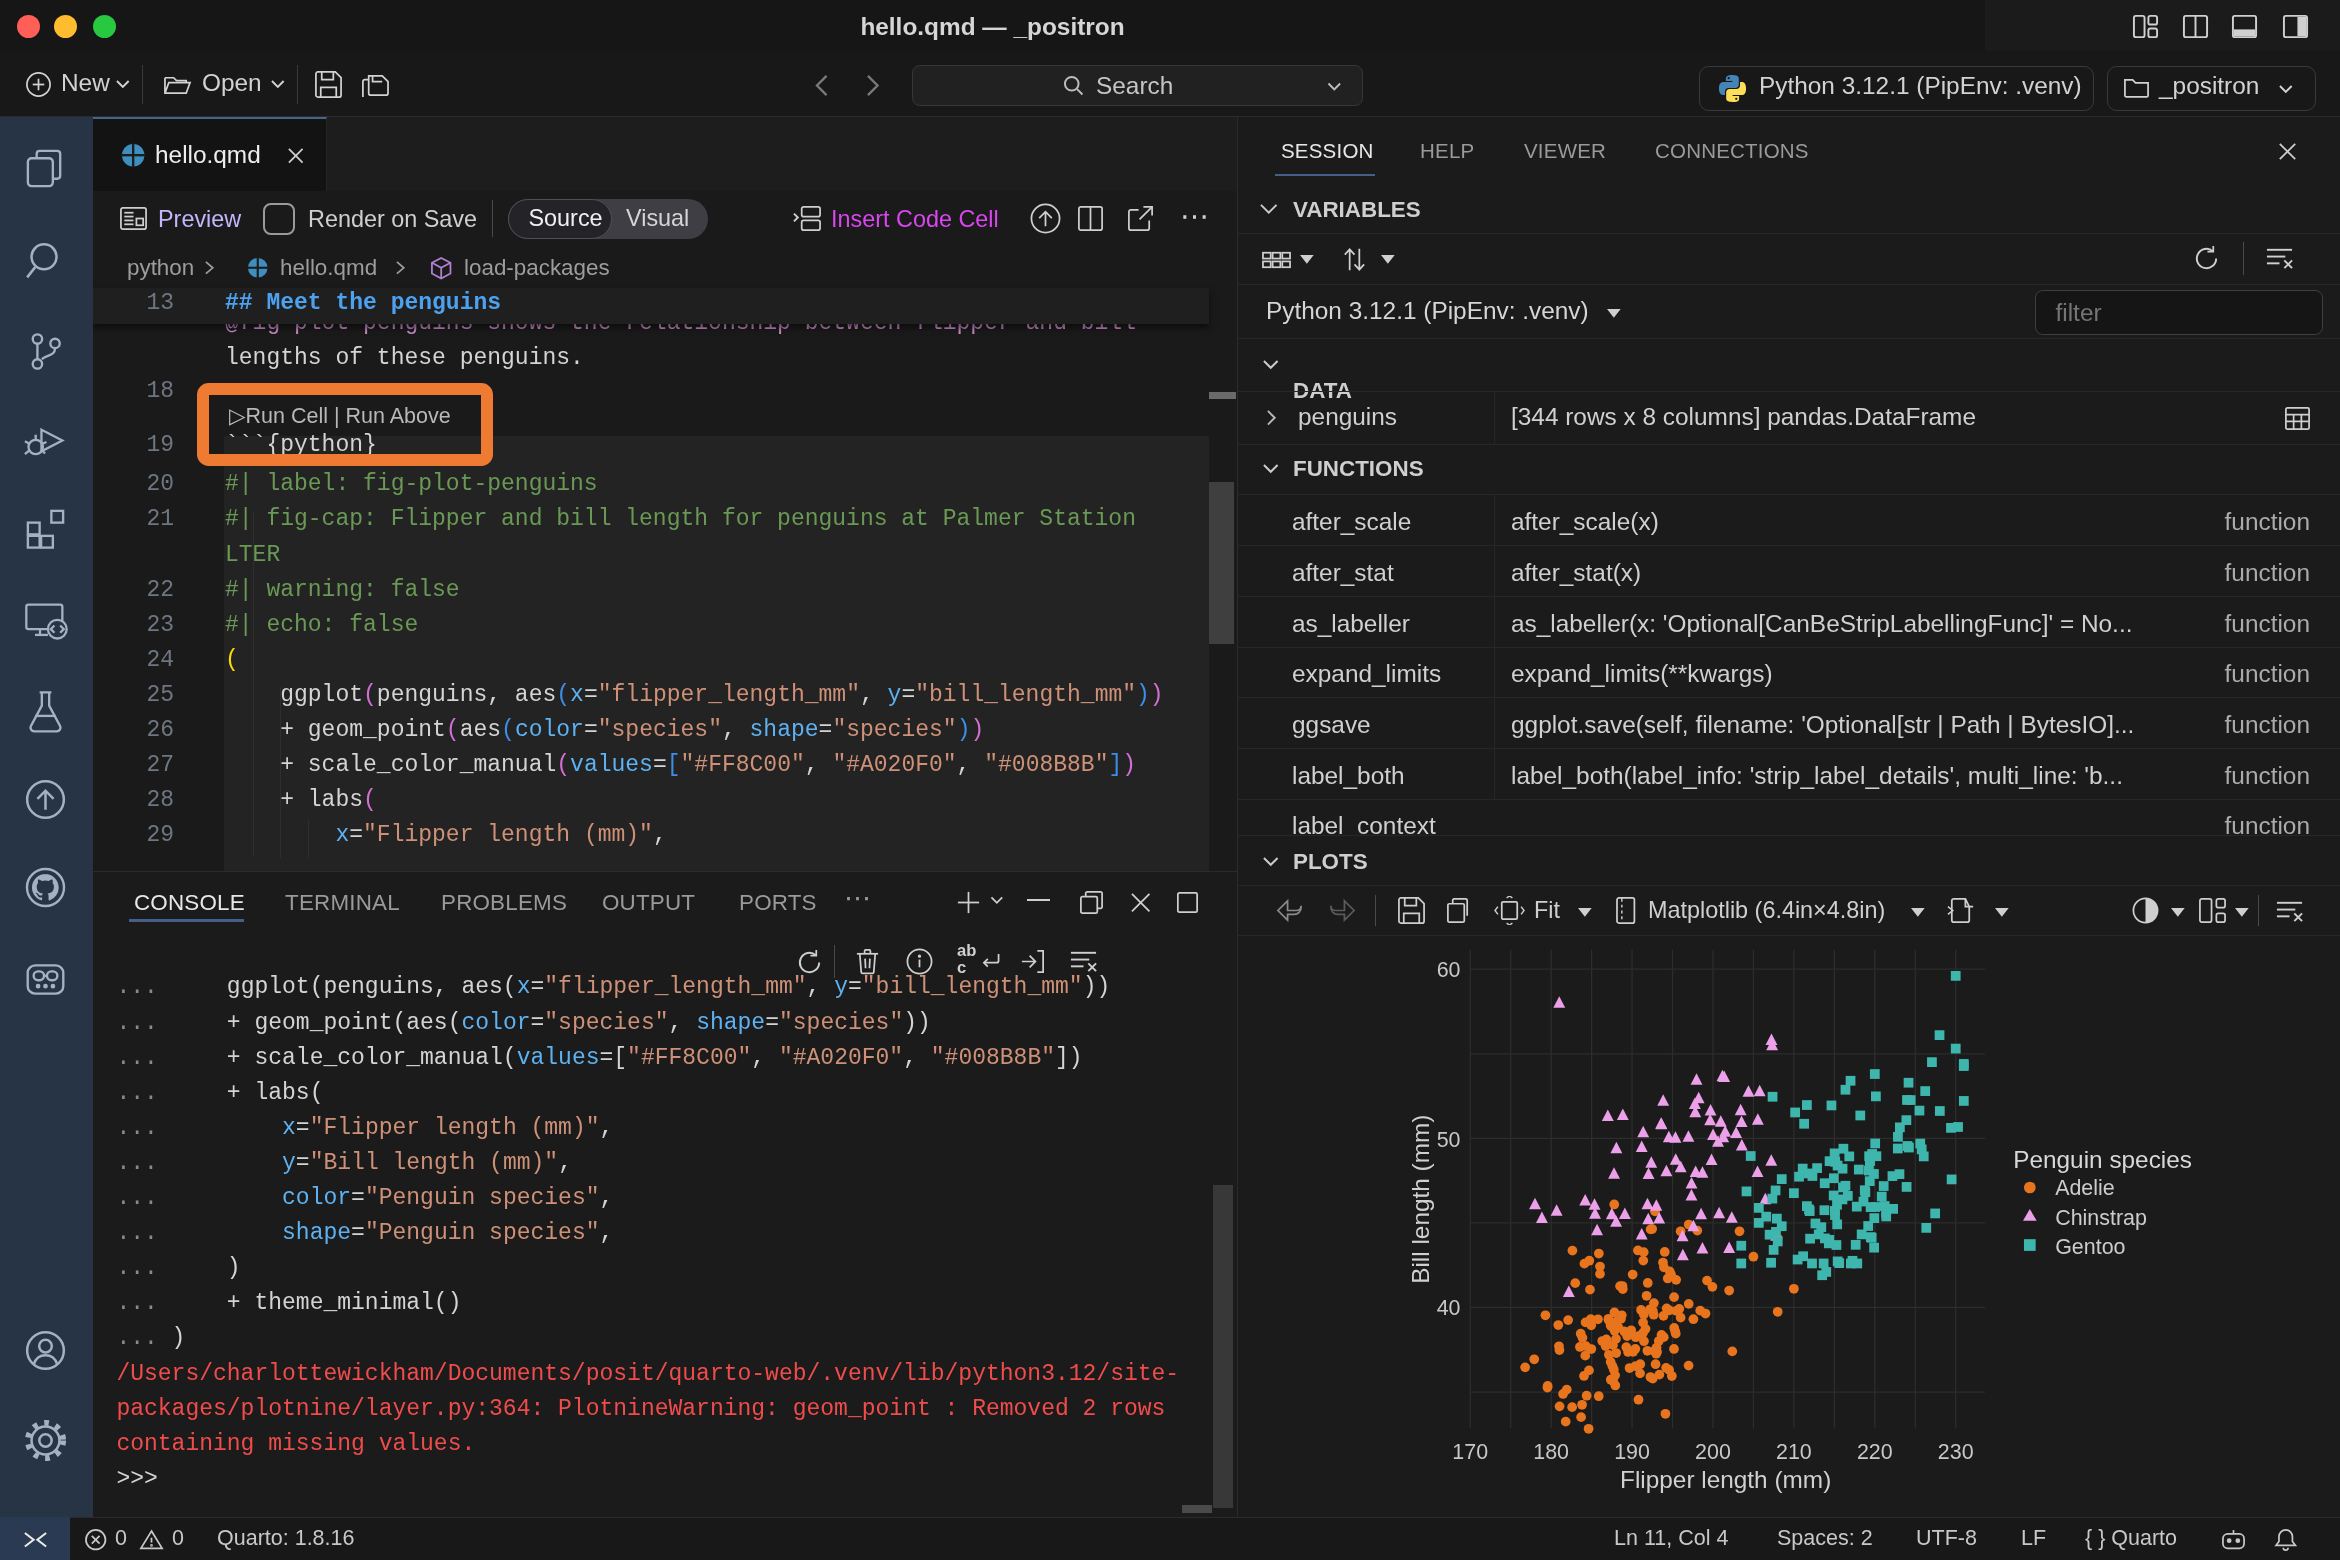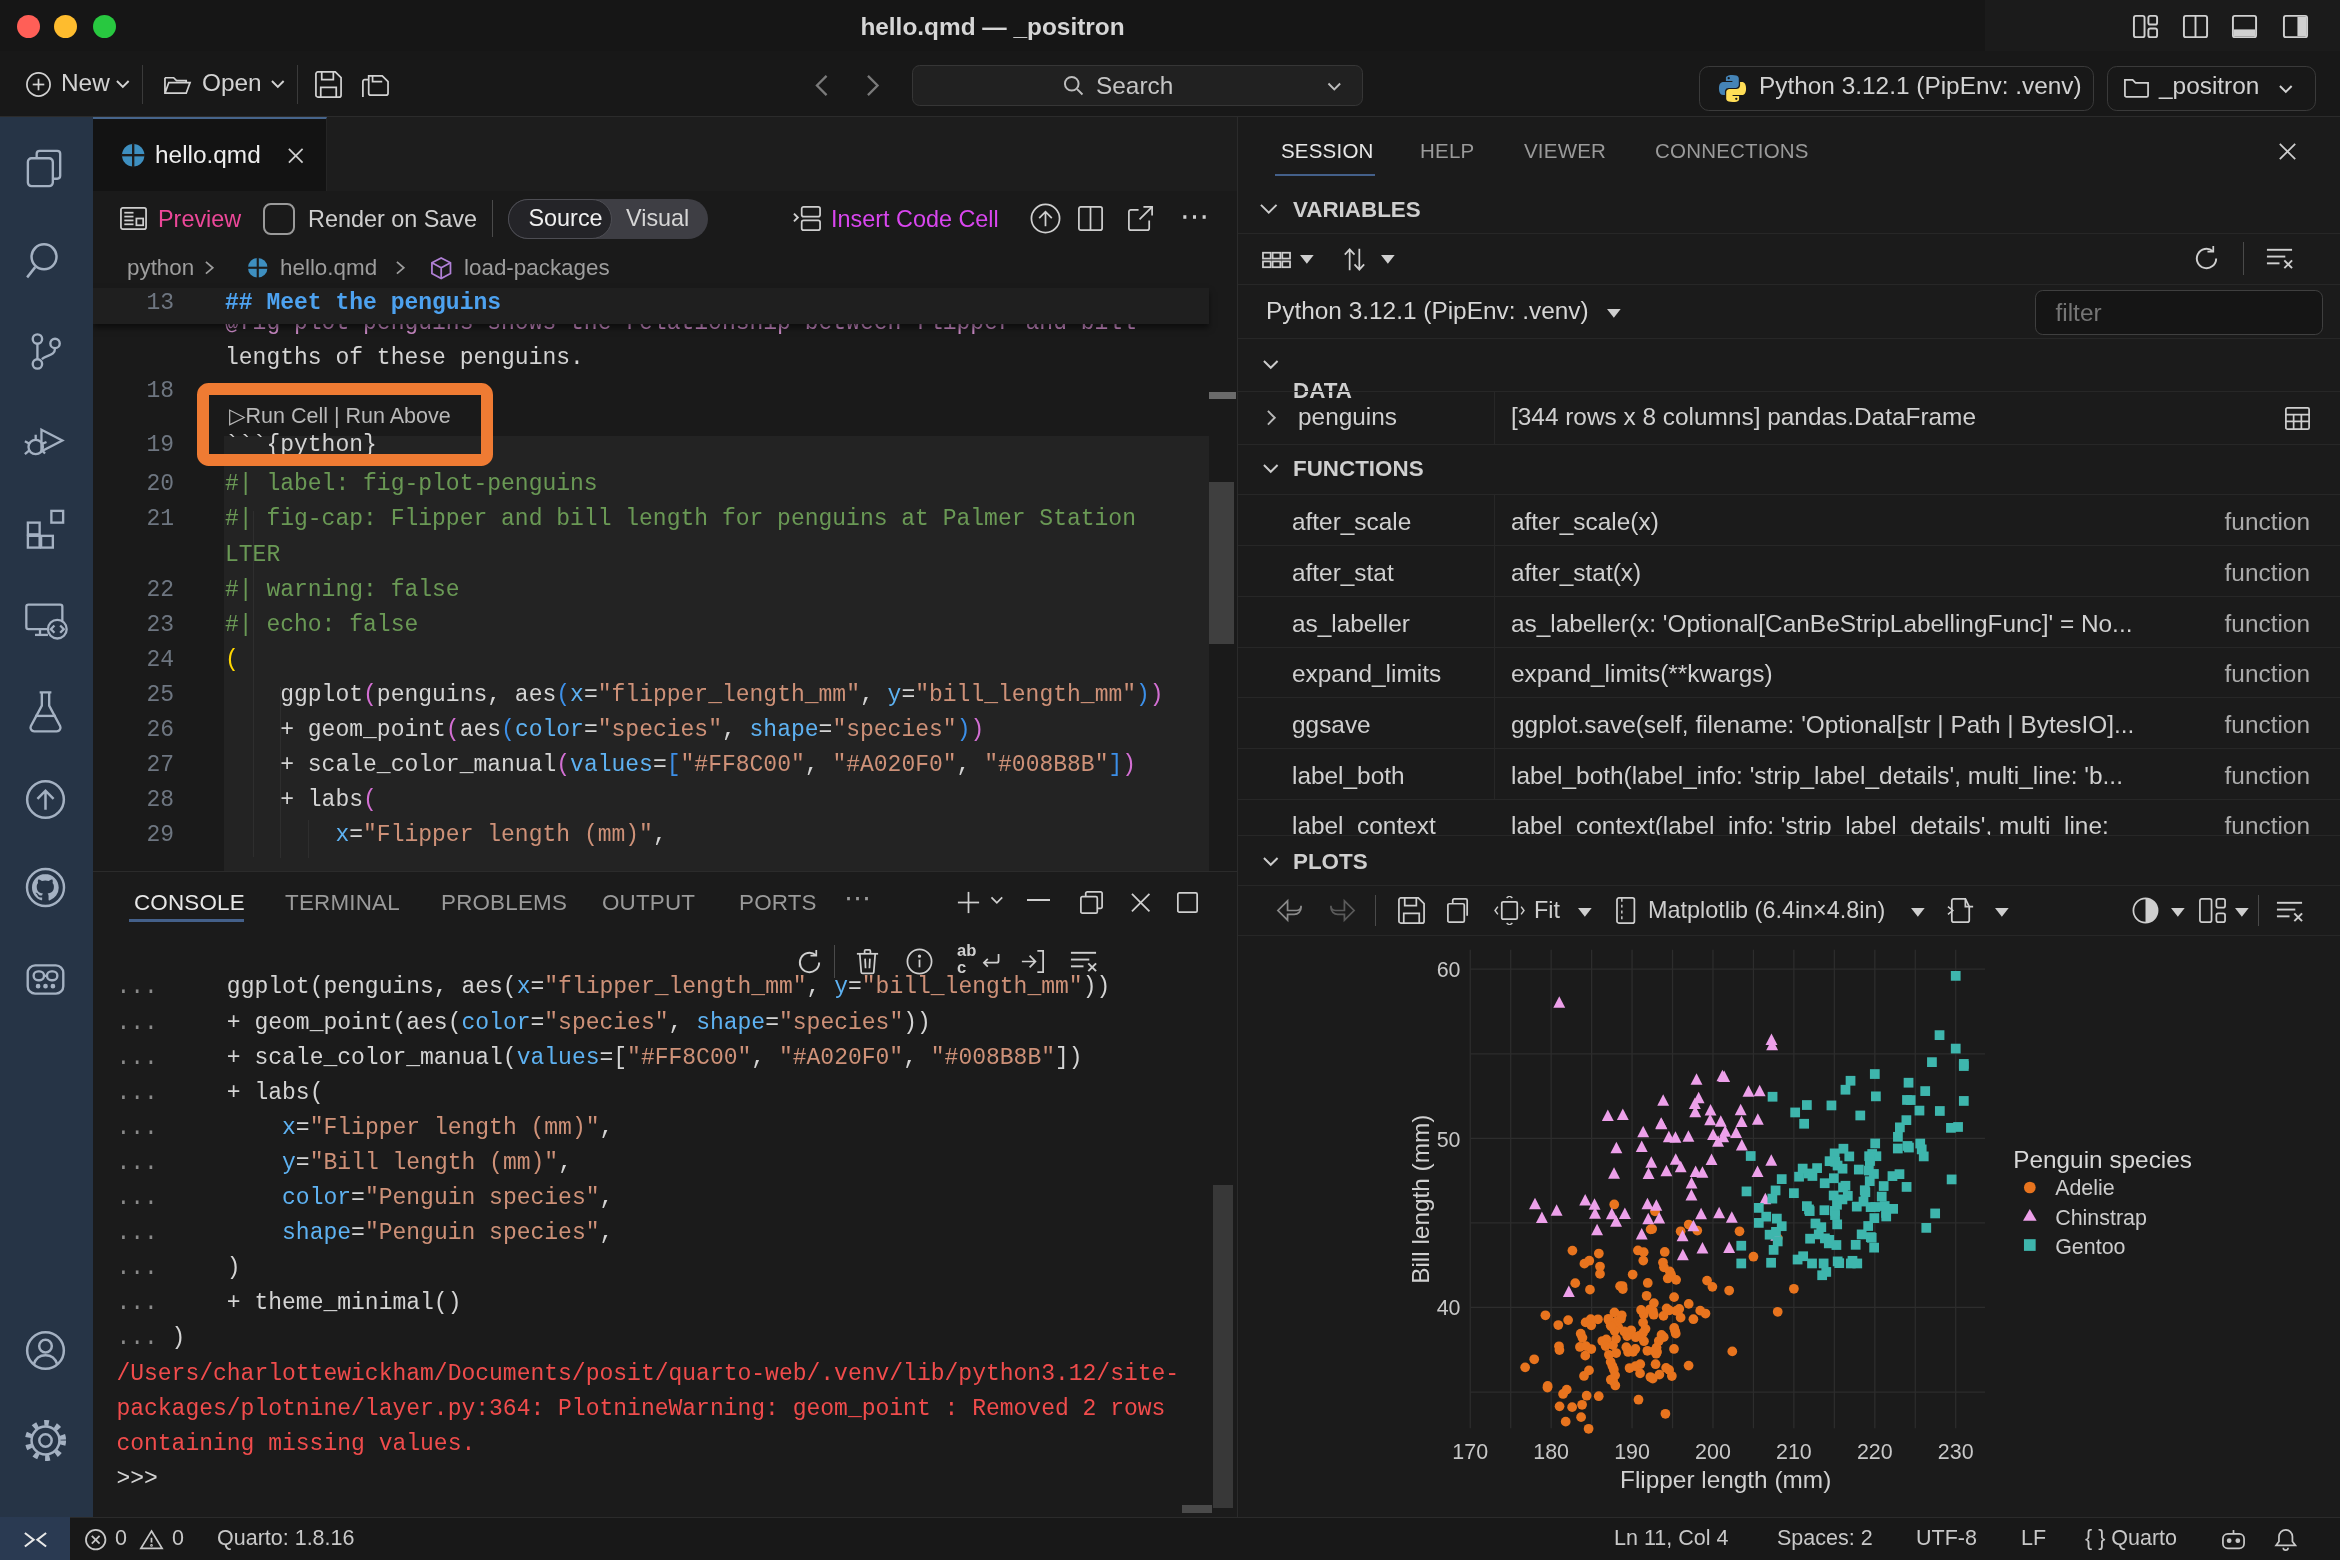--- a/index.html
+++ b/index.html
@@ -227,21 +227,21 @@
   </div>
   <div class="abs" id="edtoolbar">
     <svg class="abs" style="left:26px;top:12.7px;" width="29" height="29" viewBox="0 0 30 30" fill="none" stroke="#cfcfcf" stroke-width="1.8">
         <rect x="2" y="4" width="26" height="22" rx="2"></rect>
         <line x1="5.5" y1="9" x2="15" y2="9"></line>
         <line x1="5.5" y1="13" x2="15" y2="13"></line>
         <line x1="5.5" y1="17" x2="15" y2="17"></line>
         <line x1="5.5" y1="21" x2="15" y2="21"></line>
         <rect x="18" y="15" width="7" height="7"></rect>
       </svg>
-    <div class="abs" style="left:65px;top:14.6px;font-size:23.4px;color:#ec4899;">Preview</div>
+    <div class="abs" style="left:65px;top:14.6px;font-size:23.4px;color:#c4b5fd;">Preview</div>
     <div class="abs" style="left:170px;top:11.7px;width:32px;height:32px;border:2px solid #9a9a9a;border-radius:7.8px;"></div>
     <div class="abs" style="left:215px;top:14.6px;font-size:23.4px;color:#cfcfcf;">Render on Save</div>
     <div class="abs" style="left:399px;top:8.8px;width:1px;height:37px;background:#4a4a4a;"></div>
     <div class="abs" style="left:415px;top:7.8px;width:200px;height:40px;border-radius:20.5px;background:#3e3e44;">
       <div class="abs" style="left:0;top:0;width:104px;height:40px;border-radius:20.5px;background:#242428;border:1px solid #4e4e54;"></div>
       <div class="abs" style="left:20.5px;top:5.9px;font-size:23.4px;color:#f0f0f0;">Source</div>
       <div class="abs" style="left:118px;top:5.9px;font-size:23.4px;color:#d5d5d5;">Visual</div>
     </div>
     <svg class="abs" style="left:699px;top:12.7px;" width="31" height="29" viewBox="0 0 32 30" fill="none" stroke="#cfcfcf" stroke-width="1.8">
         <path d="M2 10 l4 4 -4 4" stroke-width="2"></path>
@@ -515,21 +515,20 @@
   <div class="rowline" style="top:580px;"></div>
   <div class="fname" style="top:594px;">ggsave</div>
     <div class="fval" style="top:594px;text-align:right;">ggplot.save(self, filename: 'Optional[str | Path | BytesIO]...</div>
     <div class="ftyp" style="top:594px;">function</div>
   <div class="rowline" style="top:631px;"></div>
   <div class="fname" style="top:645px;">label_both</div>
     <div class="fval" style="top:645px;">label_both(label_info: 'strip_label_details', multi_line: 'b...</div>
     <div class="ftyp" style="top:645px;">function</div>
   <div class="rowline" style="top:682px;"></div>
   <div class="fname" style="top:695px;">label_context</div>
-    <div class="fval" style="top:695px;">label_context(label_info: 'strip_label_details', multi_line:</div>
     <div class="ftyp" style="top:695px;">function</div>
 
   <div class="abs" style="left:0;top:718px;width:1104px;height:51px;background:#1b1b1b;border-top:1px solid #272727;">
     <svg class="abs" style="left:23.4px;top:18.5px;" width="19.5" height="13.7" viewBox="0 0 20 14" fill="none" stroke="#cccccc" stroke-width="2">
         <path d="M3 3 L10 10 L17 3"></path>
       </svg>
     <div class="abs sechead" style="left:55px;top:12.7px;">PLOTS</div>
   </div>
   <div class="rowline" style="top:768px;"></div>
 

